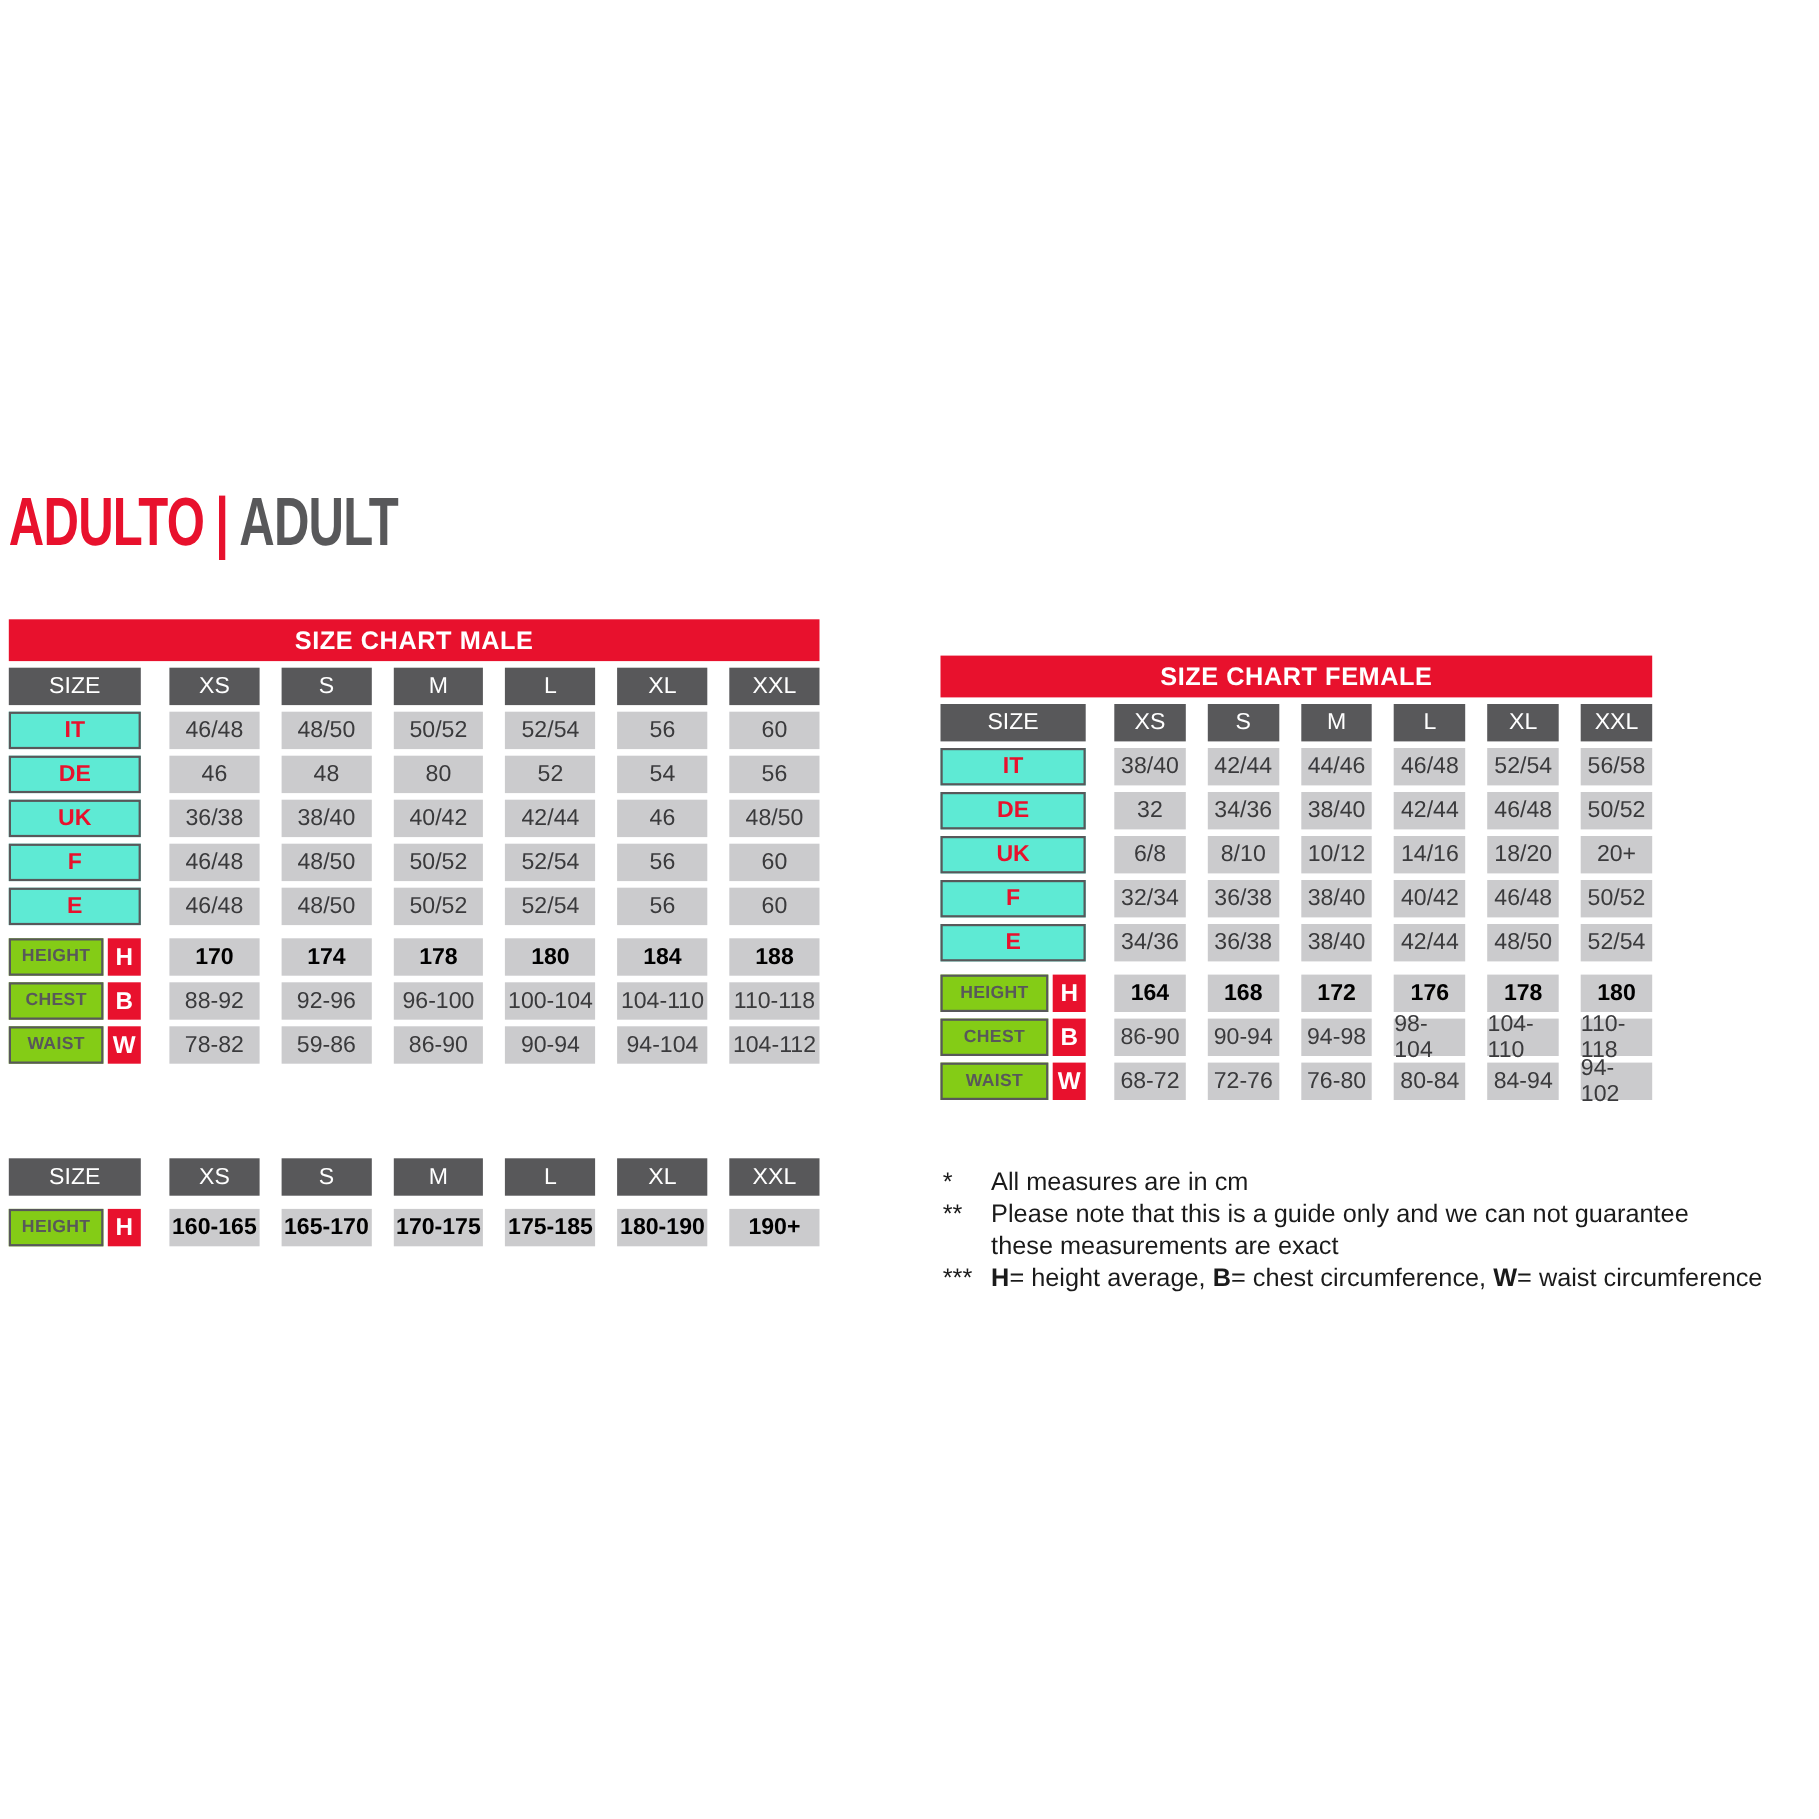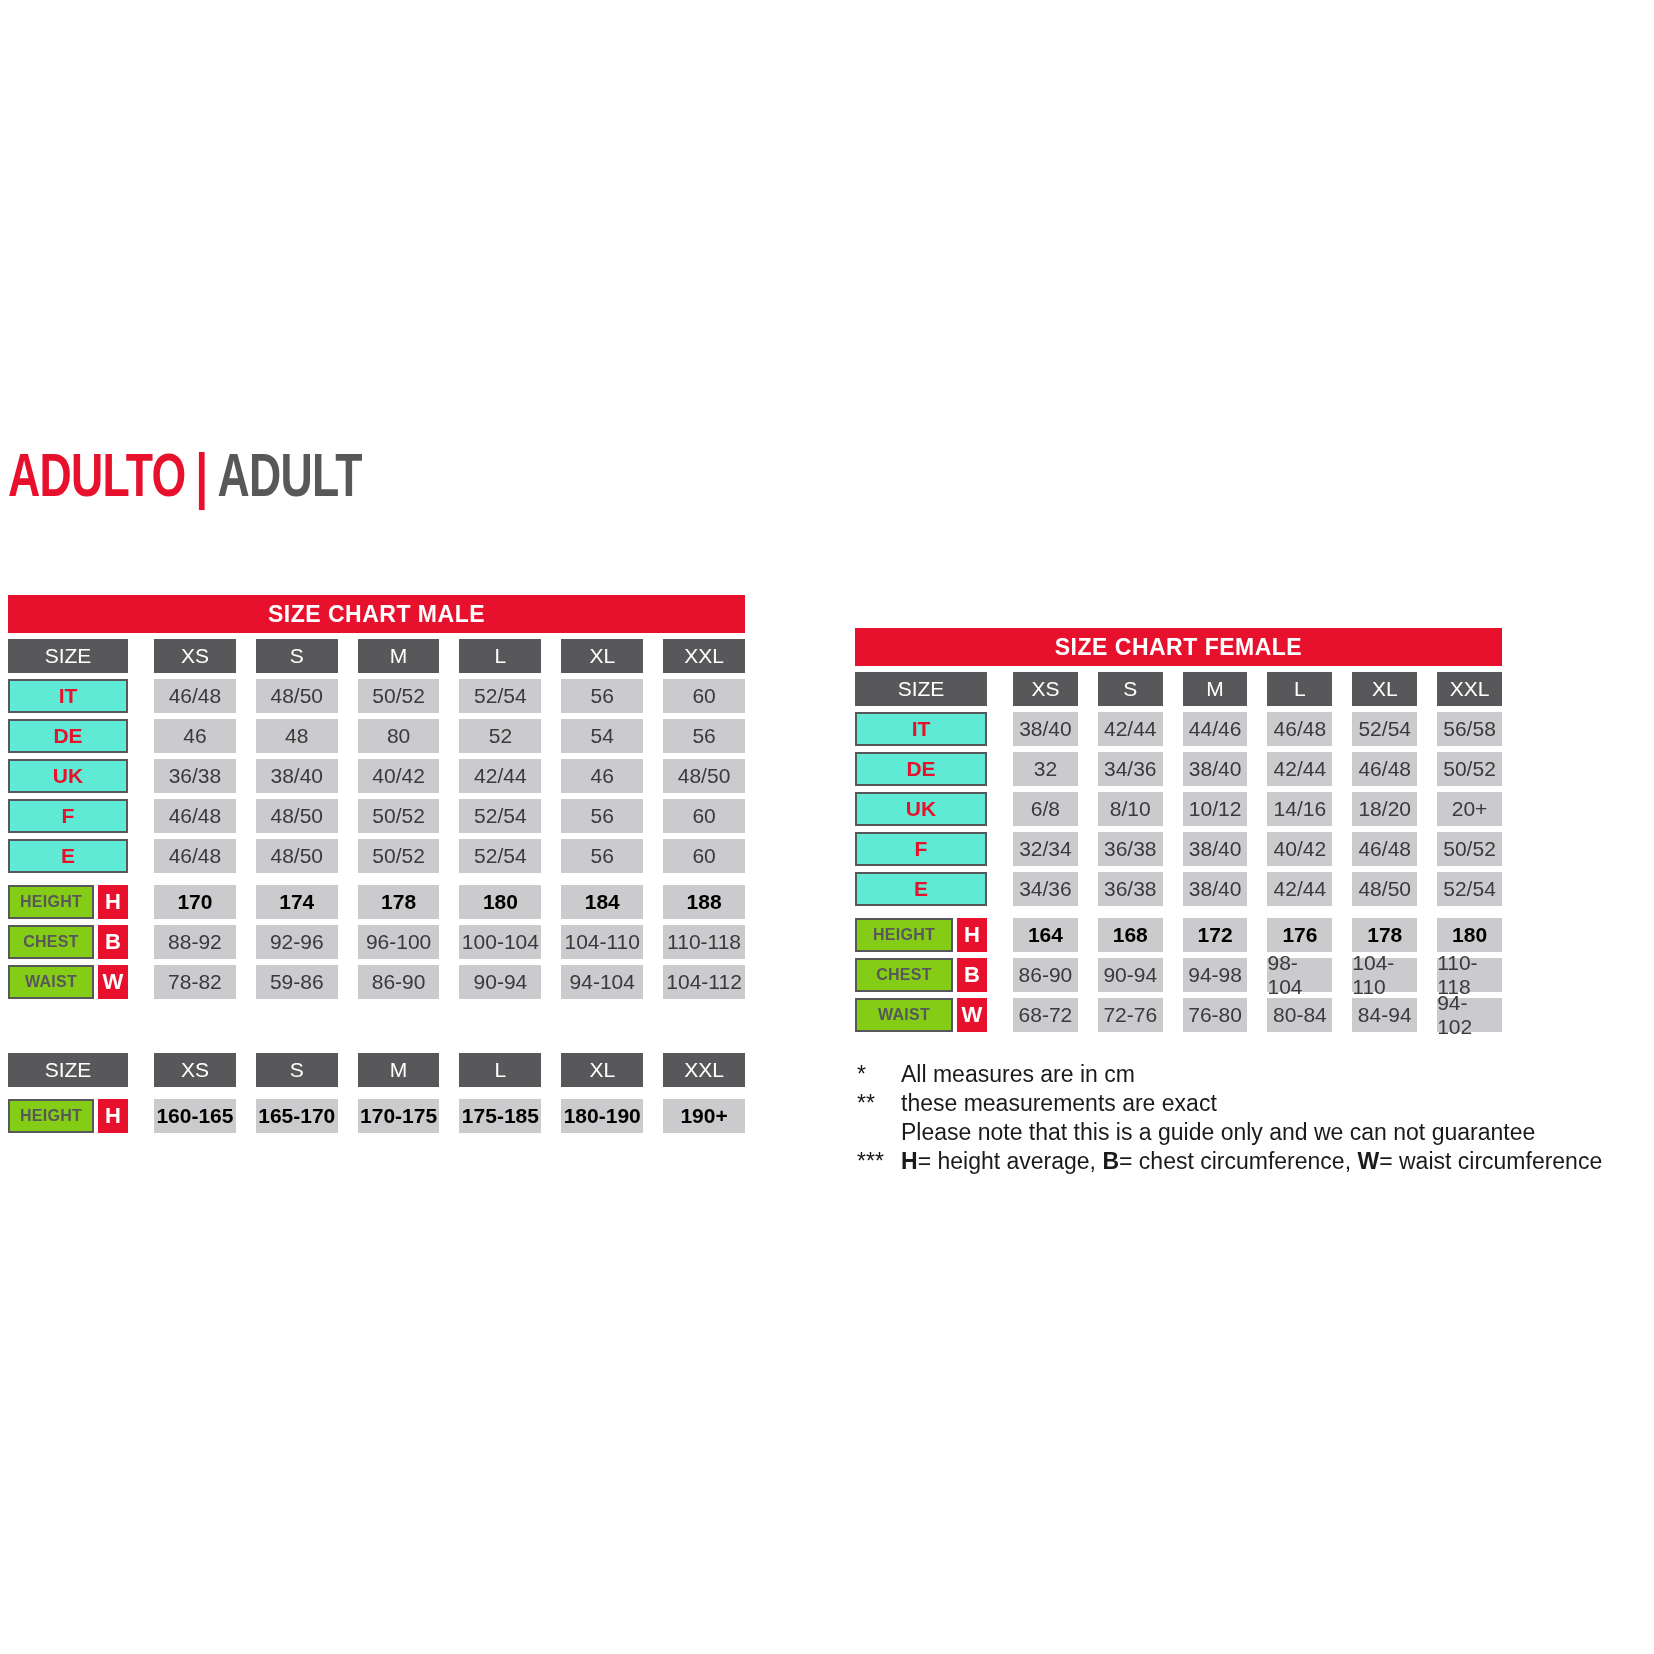--- a/index.html
+++ b/index.html
@@ -19,21 +19,21 @@
   }
   .t-red{color:#e8112d;}
   .t-sep{color:#e8112d;padding:0 14px;font-weight:bold;}
   .t-gray{color:#58585a;}
   
   .sizetable{position:absolute;--labelw:120px;}
   .titlebar{
     height:38px;background:#e8112d;color:#ffffff;
     font-size:23px;font-weight:bold;
     display:flex;align-items:center;justify-content:center;
-    margin-bottom:3px;letter-spacing:0.5px;margin-top:32px;
+    margin-bottom:3px;letter-spacing:0.5px;
   }
   .row{display:flex;gap:20px;margin-top:6px;}
   .cell{
     flex:1;height:34px;box-sizing:border-box;
     display:flex;align-items:center;justify-content:center;
     font-size:21px;
   }
   .labelw{flex:none;width:var(--labelw);margin-right:6px;}
   .dark{background:#58585a;color:#ffffff;}
   .data{background:#cbcbcd;color:#3a3a3c;}
@@ -292,21 +292,21 @@
 <div class="footnotes">
     <div class="fn-line">
       <span class="fn-marker">*</span>
       <div class="fn-text">
         <div>All measures are in cm</div>
       </div>
     </div>
     <div class="fn-line">
       <span class="fn-marker">**</span>
       <div class="fn-text">
+        <div>Please note that this is a guide only and we can not guarantee</div>
         <div>these measurements are exact</div>
-        <div>Please note that this is a guide only and we can not guarantee</div>
       </div>
     </div>
     <div class="fn-line">
       <span class="fn-marker">***</span>
       <div class="fn-text"><b>H</b><span>= height average, </span><b>B</b><span>= chest circumference, </span><b>W</b><span>= waist circumference</span></div>
     </div>
   </div>
 
 </body></html>

